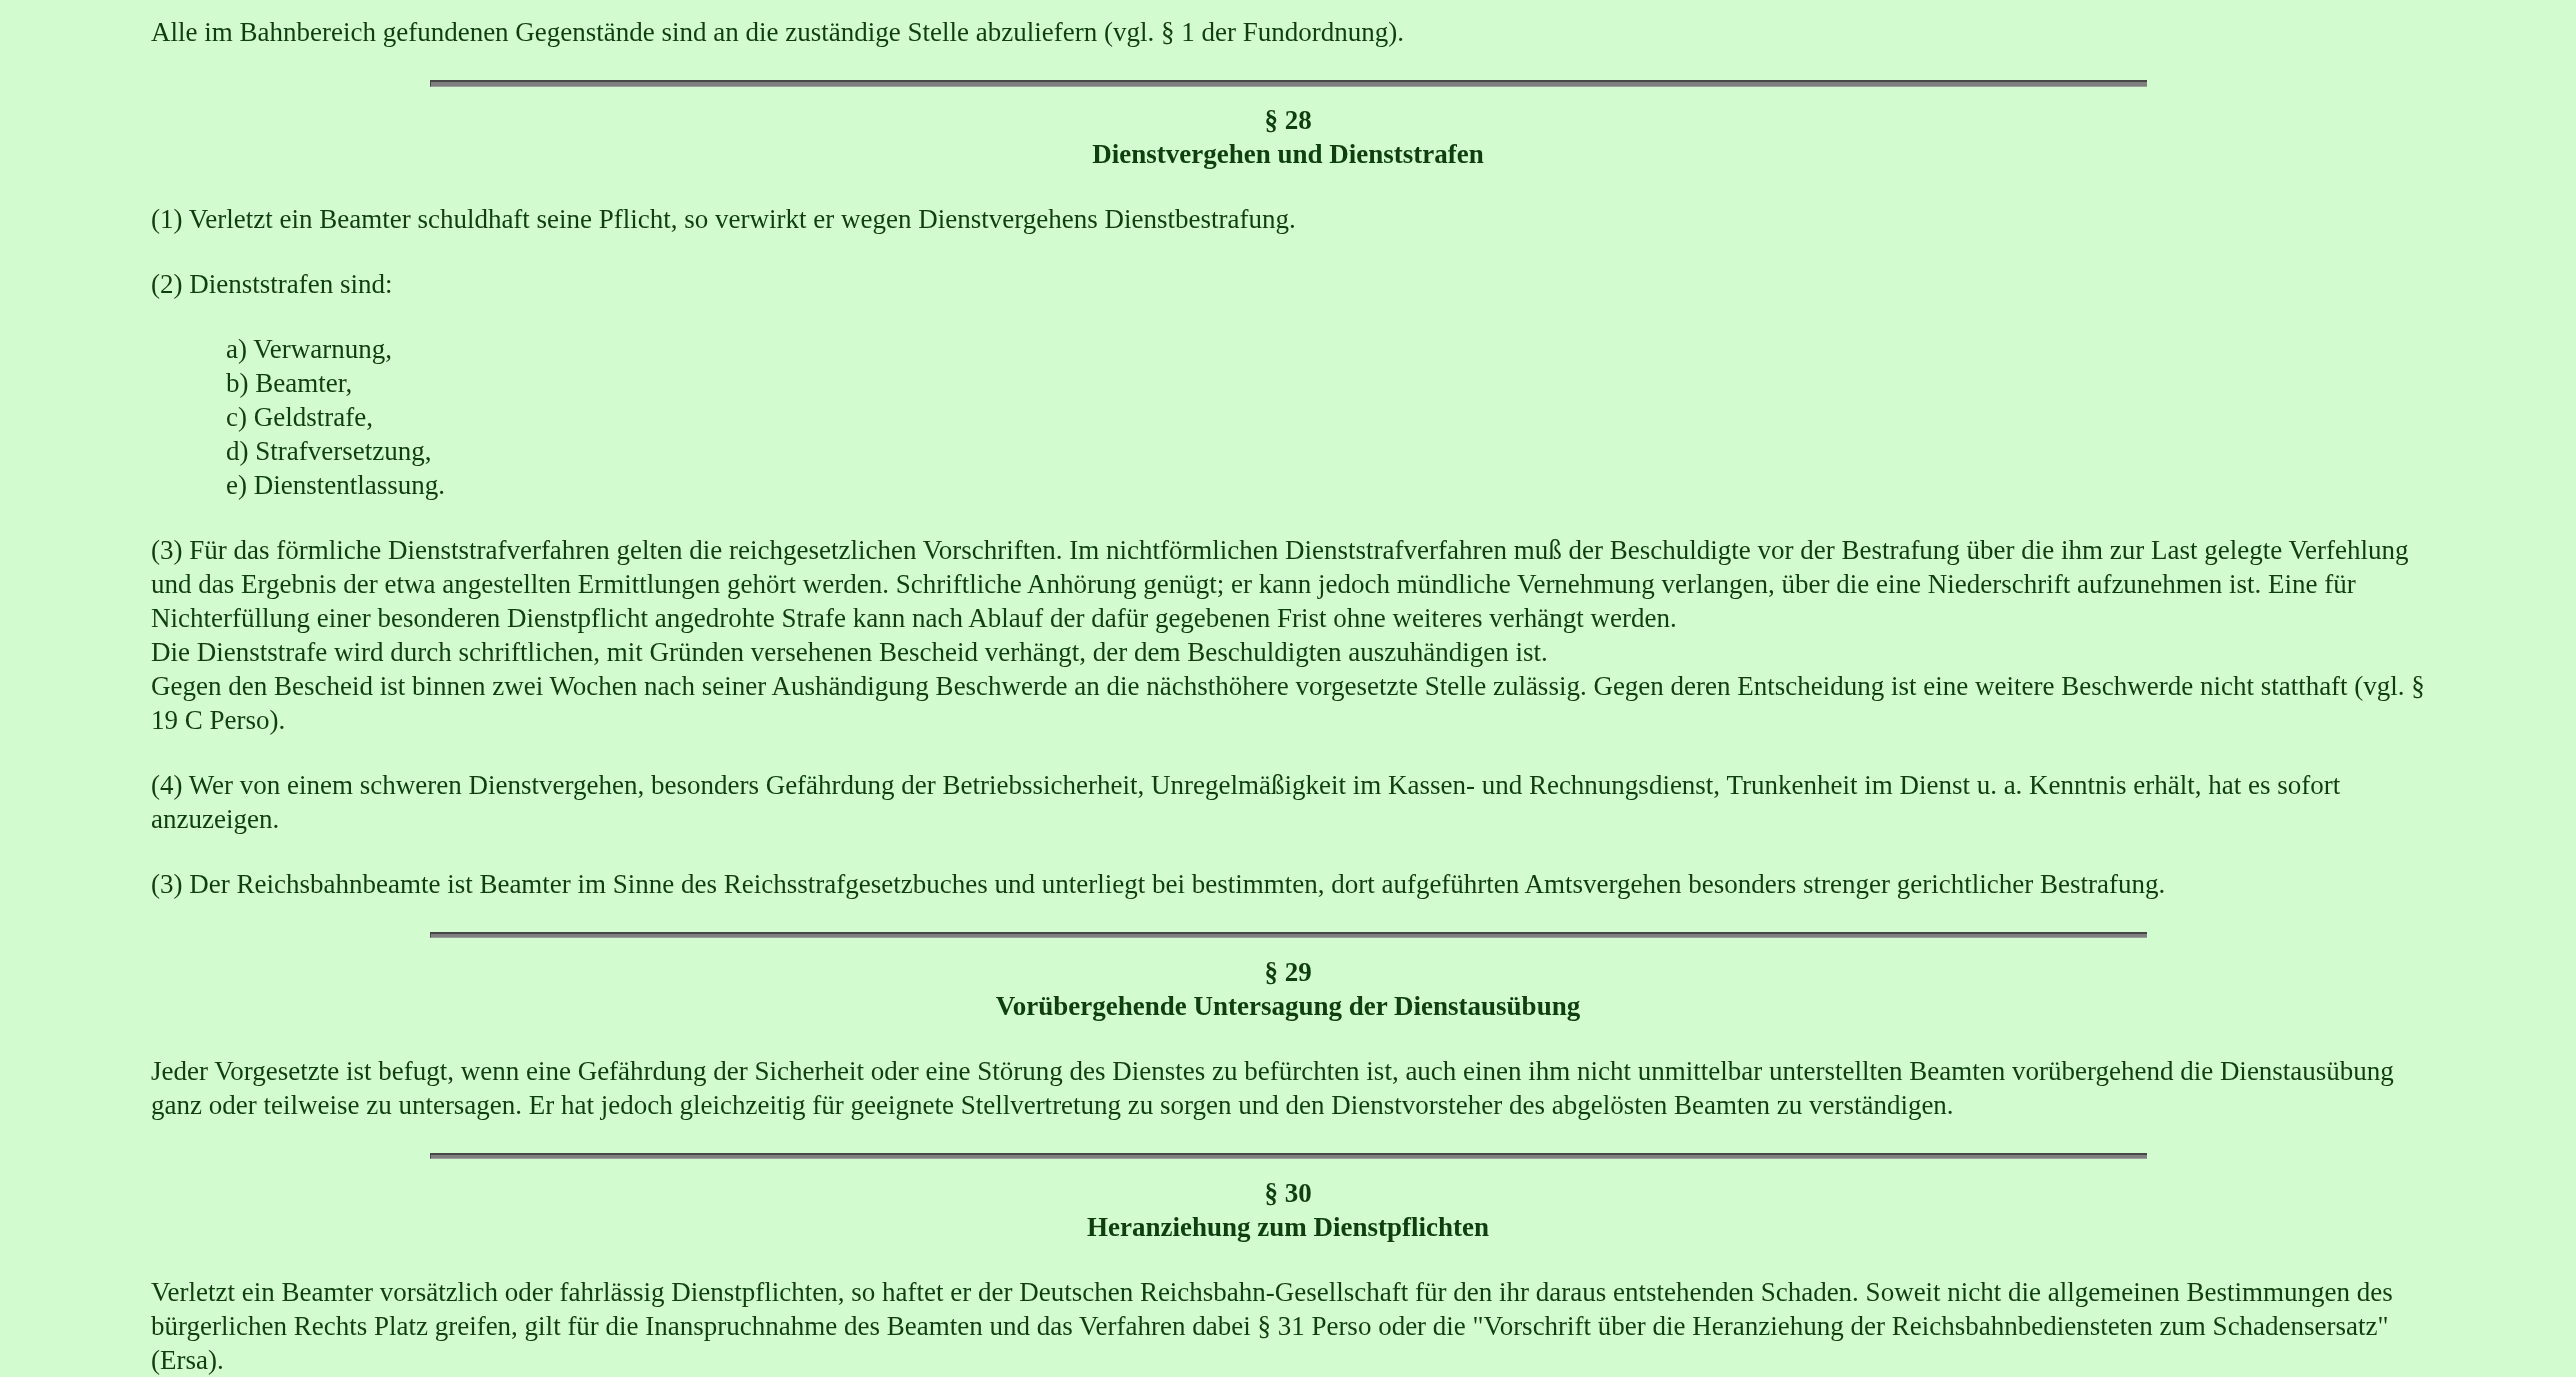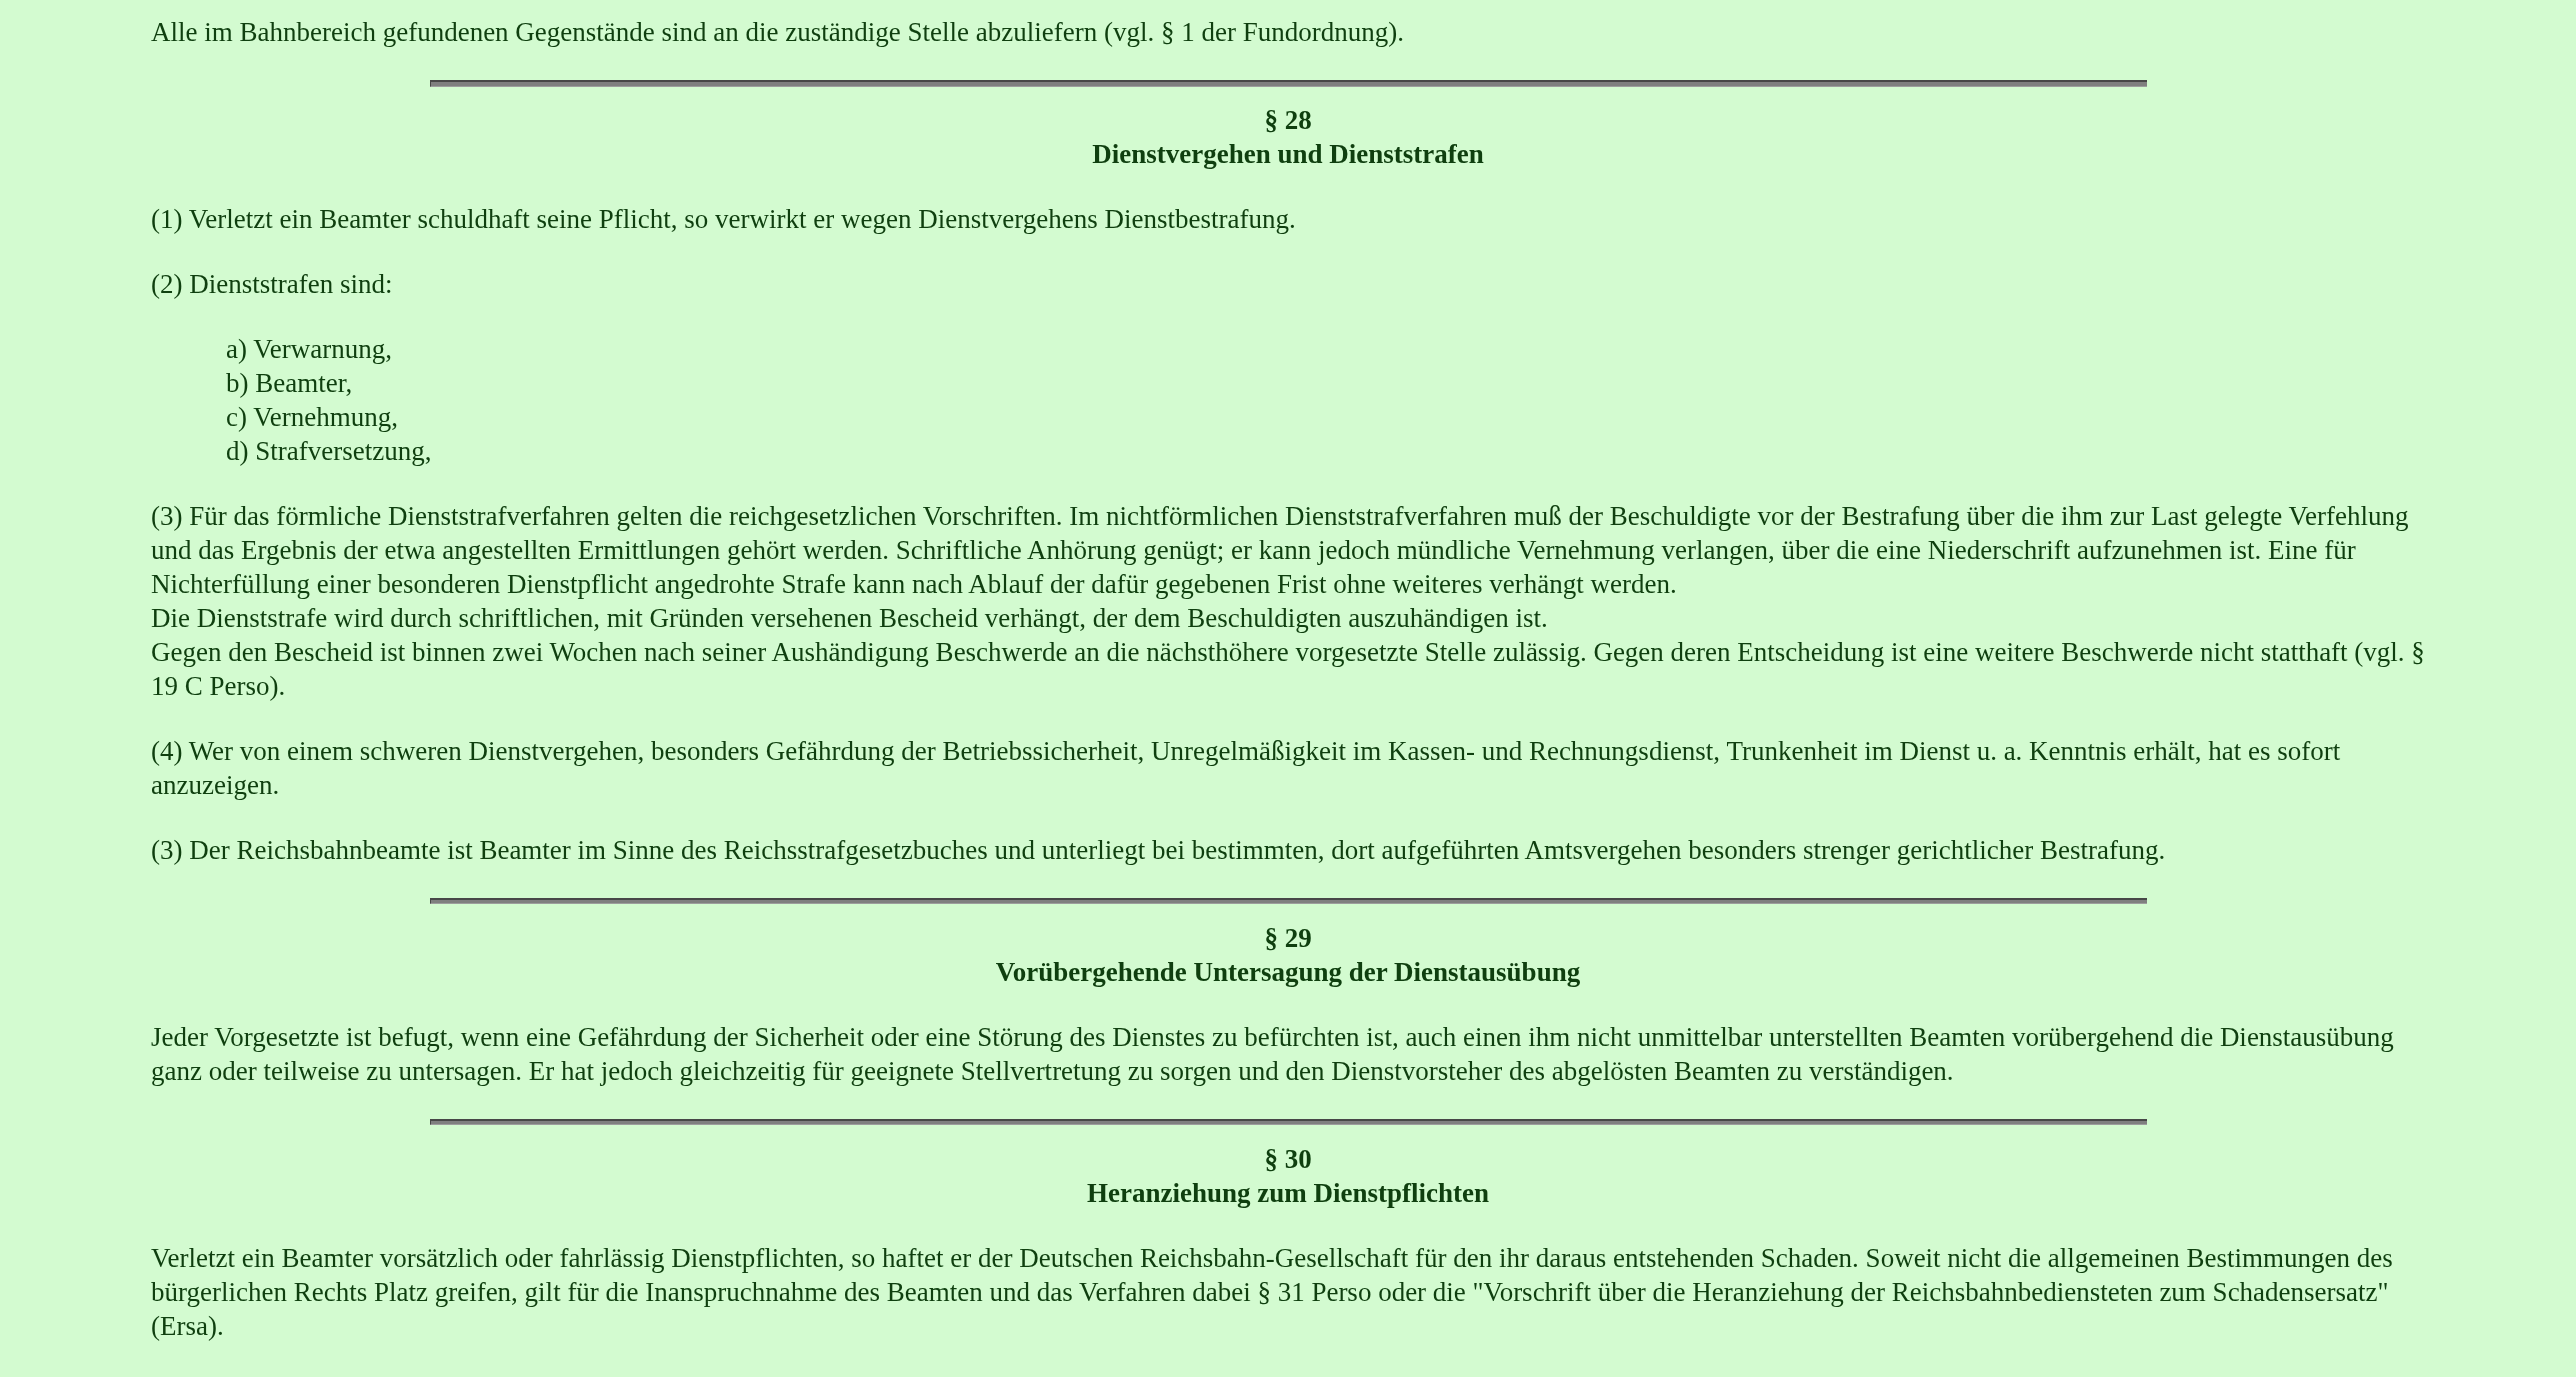--- a/index.html
+++ b/index.html
@@ -55,22 +55,23 @@
   <div>Dienstvergehen und Dienststrafen</div>
 </div>
 
 <p class="para">(1) Verletzt ein Beamter schuldhaft seine Pflicht, so verwirkt er wegen Dienstvergehens Dienstbestrafung.</p>
 
 <p class="para">(2) Dienststrafen sind:</p>
 
 <div class="penalty-list">
     <div>a) Verwarnung,</div>
     <div>b) Beamter,</div>
-    <div>c) Vernehmung,</div>
+    <div>c) Geldstrafe,</div>
     <div>d) Strafversetzung,</div>
+    <div>e) Dienstentlassung.</div>
   </div>
 
 <div class="para multi-block">
     <div>(3) Für das förmliche Dienststrafverfahren gelten die reichgesetzlichen Vorschriften. Im nichtförmlichen Dienststrafverfahren muß der Beschuldigte vor der Bestrafung über die ihm zur Last gelegte Verfehlung und das Ergebnis der etwa angestellten Ermittlungen gehört werden. Schriftliche Anhörung genügt; er kann jedoch mündliche Vernehmung verlangen, über die eine Niederschrift aufzunehmen ist. Eine für Nichterfüllung einer besonderen Dienstpflicht angedrohte Strafe kann nach Ablauf der dafür gegebenen Frist ohne weiteres verhängt werden.</div>
     <div>Die Dienststrafe wird durch schriftlichen, mit Gründen versehenen Bescheid verhängt, der dem Beschuldigten auszuhändigen ist.</div>
     <div>Gegen den Bescheid ist binnen zwei Wochen nach seiner Aushändigung Beschwerde an die nächsthöhere vorgesetzte Stelle zulässig. Gegen deren Entscheidung ist eine weitere Beschwerde nicht statthaft (vgl. § 19 C Perso).</div>
   </div>
 
 <p class="para">(4) Wer von einem schweren Dienstvergehen, besonders Gefährdung der Betriebssicherheit, Unregelmäßigkeit im Kassen- und Rechnungsdienst, Trunkenheit im Dienst u. a. Kenntnis erhält, hat es sofort anzuzeigen.</p>
 

